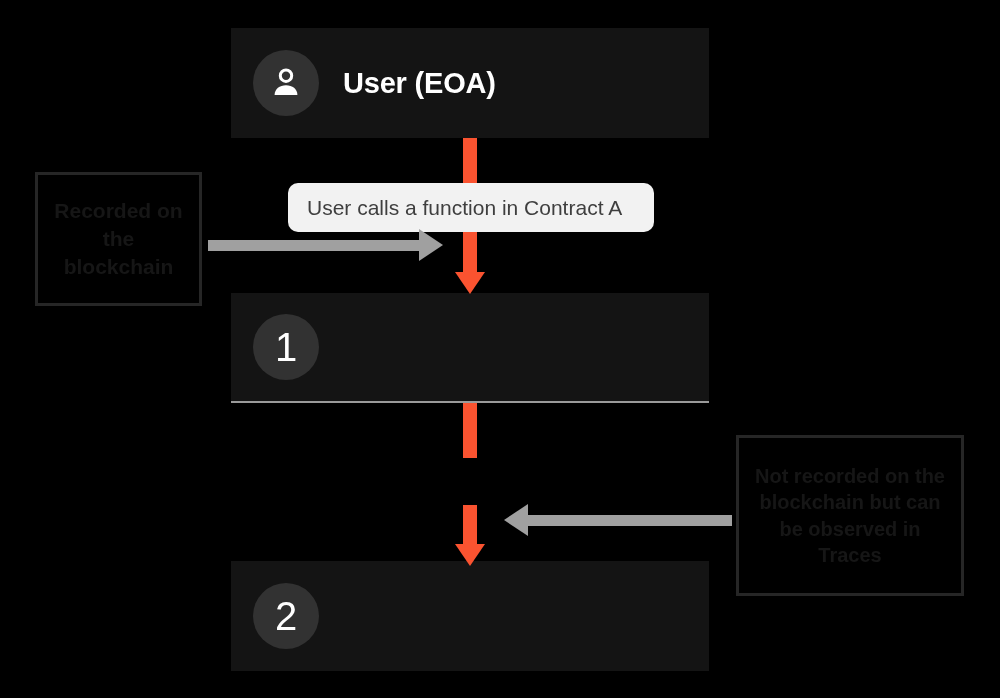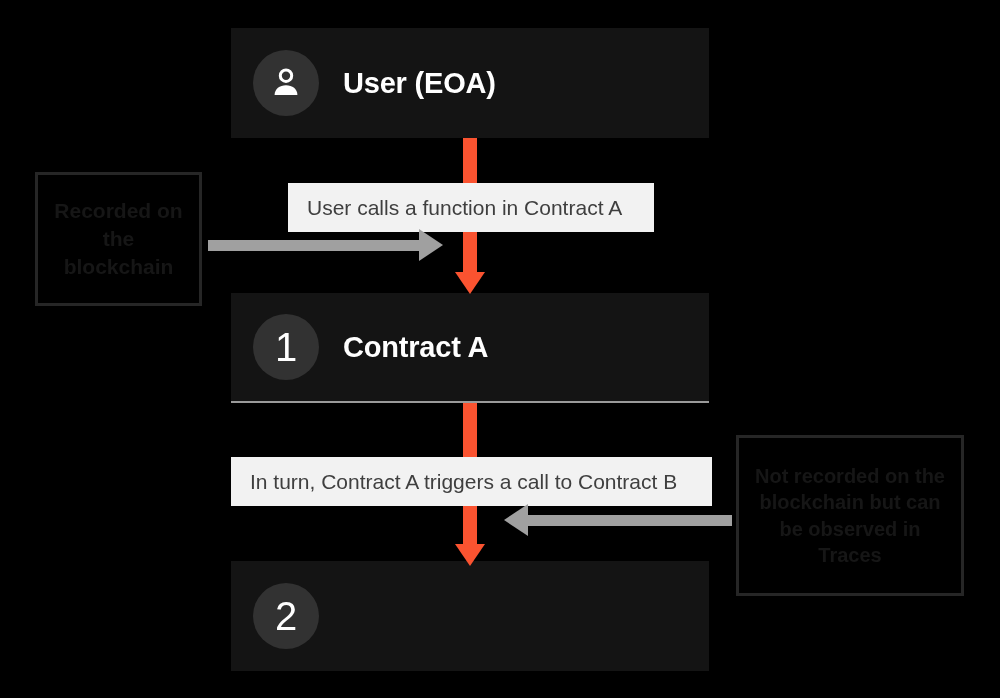--- a/index.html
+++ b/index.html
@@ -68,21 +68,21 @@
     background: #f2f2f2;
     color: #3f3f3f;
     font-size: 21px;
     font-weight: 400;
     display: flex;
     align-items: center;
     box-sizing: border-box;
     padding: 0 19px;
     white-space: nowrap;
   }
-  .caption-1 { left: 288px; top: 183px; width: 366px; height: 49px; }
+  .caption-1 { left: 288px; top: 183px; width: 366px; height: 49px; border-radius: 10px; }
   .caption-2 { left: 231px; top: 457px; width: 481px; height: 49px; }
 
   
   .arrow-v {
     position: absolute;
     width: 14px;
     background: #fa5330;
   }
   .a1 { left: 463px; top: 138px; height: 46px; }
   .a2 { left: 463px; top: 231px; height: 46px; }
@@ -153,39 +153,37 @@
         <path d="M4.8 19.6c0-3.9 3.2-6.2 7.2-6.2s7.2 2.3 7.2 6.2z" fill="#ffffff"></path>
       </svg>
     </div>
     <div class="node-label">User (EOA)</div>
   </div>
 
   <div class="node node-a">
     <div class="node-badge">
       <span class="num">1</span>
     </div>
-    <div class="node-label">Contract A</div>
   </div>
 
   <div class="node node-b">
     <div class="node-badge">
       <span class="num">2</span>
     </div>
   </div>
 
   <div class="arrow-v a1"></div>
   <div class="arrow-v a2"></div>
   <div class="arrow-head-down h1"></div>
 
   <div class="arrow-v a3"></div>
   <div class="arrow-v a4"></div>
   <div class="arrow-head-down h2"></div>
 
   <div class="caption caption-1">User calls a function in Contract A</div>
-  <div class="caption caption-2">In turn, Contract A triggers a call to Contract B</div>
 
   <div class="g-shaft gshaft-left"></div>
   <div class="g-head g-head-right ghead-left"></div>
 
   <div class="g-shaft gshaft-right"></div>
   <div class="g-head g-head-left ghead-right"></div>
 
   <div class="callout callout-left">Recorded on the blockchain</div>
   <div class="callout callout-right">Not recorded on the blockchain but can be observed in Traces</div>
 

